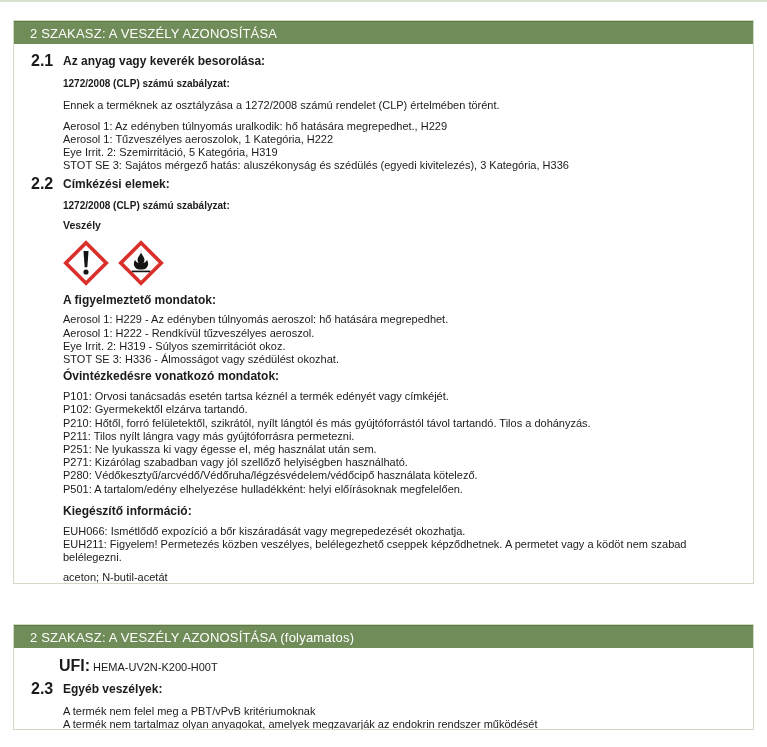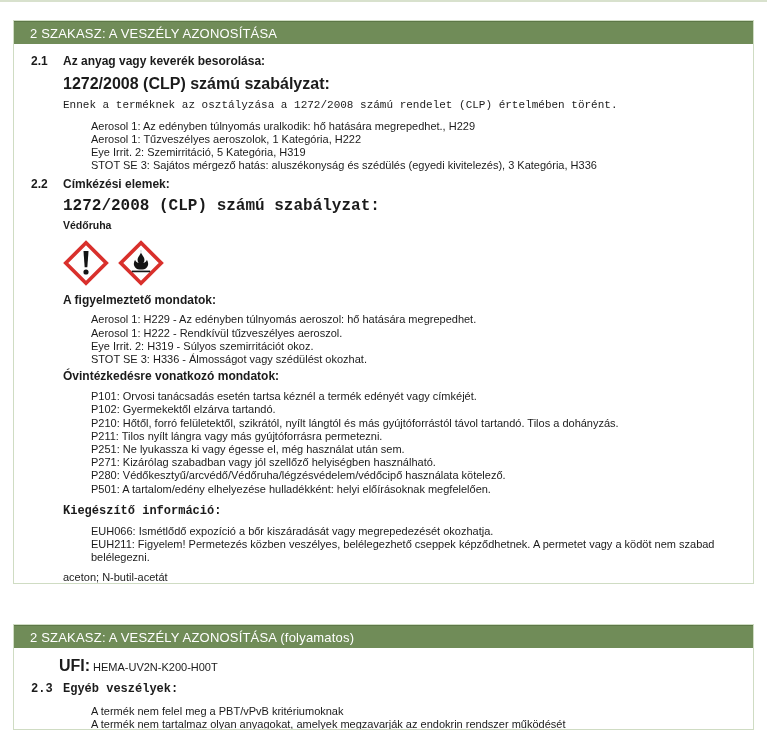--- a/index.html
+++ b/index.html
@@ -32,34 +32,34 @@
     color:#ffffff;
     font-size:13px;
     letter-spacing:.2px;
     display:flex; align-items:center;
     padding-left:16px;
     box-sizing:border-box;
   }
   .row { display:flex; }
   .row .num {
     flex:none; width:32px; margin-left:17px;
-    font-weight:bold; font-size:12px; line-height:14px;
+    font-weight:bold; font-size:16px; line-height:14px;
   }
   .row .row-title { font-weight:bold; font-size:12px; line-height:14px; }
   .indent { margin-left:49px; margin-right:16px; }
-  .sub-heading { font-weight:bold; font-size:16px; line-height:14px; }
+  .sub-heading { font-weight:bold; font-size:10px; line-height:14px; }
   .mini-heading { font-weight:bold; font-size:12px; line-height:14px; }
   .signal-word { font-weight:bold; font-size:10.5px; line-height:12px; }
   .body-line { line-height:13.5px; }
-  .body-block .body-line { line-height:13.2px;margin-left:28px; }
+  .body-block .body-line { line-height:13.2px; }
 
   
   .mt10 { margin-top:10px; }
   .mt9  { margin-top:9px; }
-  .mt8  { margin-top:8px;font-family:Liberation Mono, monospace; }
+  .mt8  { margin-top:8px; }
   .mt7  { margin-top:7px; }
   .mt6  { margin-top:6px; }
   .mt5  { margin-top:5px; }
   .mt3  { margin-top:3px; }
 
   .pictograms { display:flex; gap:9px; margin-top:8px; height:48px; }
   .pictograms svg { display:block; }
 
   .ufi-row { margin-left:45px; margin-top:11px; display:flex; line-height:14px; }
   .ufi-label { font-weight:bold; font-size:16px; width:34px; flex:none; }
@@ -92,21 +92,21 @@
       <div class="body-line">STOT SE 3: Sajátos mérgező hatás: aluszékonyság és szédülés (egyedi kivitelezés), 3 Kategória, H336</div>
     </div>
 
     <div class="row mt5">
       <span class="num">2.2</span>
       <span class="row-title">Címkézési elemek:</span>
     </div>
 
     <div class="indent sub-heading mt8">1272/2008 (CLP) számú szabályzat:</div>
 
-    <div class="indent signal-word mt6">Védőruha</div>
+    <div class="indent signal-word mt6">Veszély</div>
 
     <div class="indent pictograms">
       <span>
         <svg viewBox="0 0 100 100" width="46" height="48" aria-hidden="true">
           <path d="M50 6 L94 50 L50 94 L6 50 Z" fill="#ffffff" stroke="#d9302c" stroke-width="8" stroke-linejoin="miter"></path>
           <path d="M44.5 24 h11 l-2.6 35 h-5.8 z" fill="#141414"></path>
           <circle cx="50" cy="69.5" r="5.6" fill="#141414"></circle>
         </svg>
       </span>
       <span>

